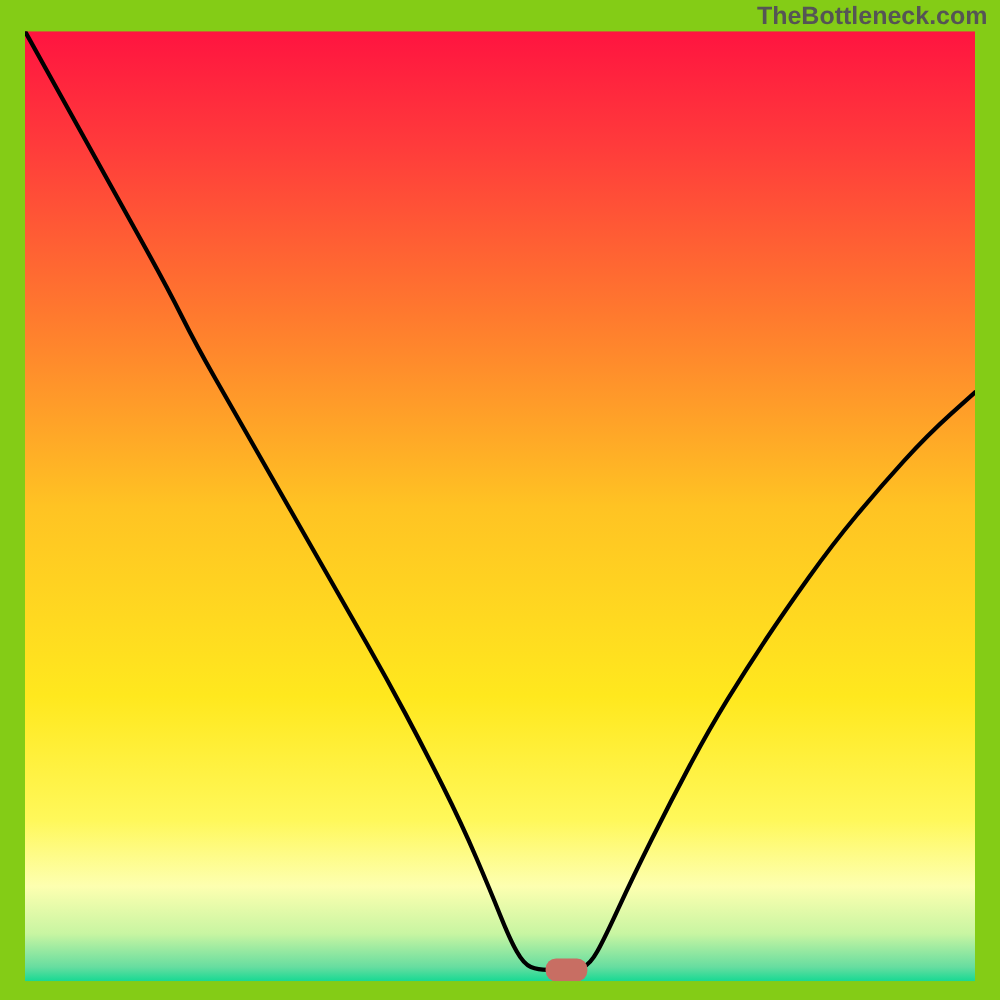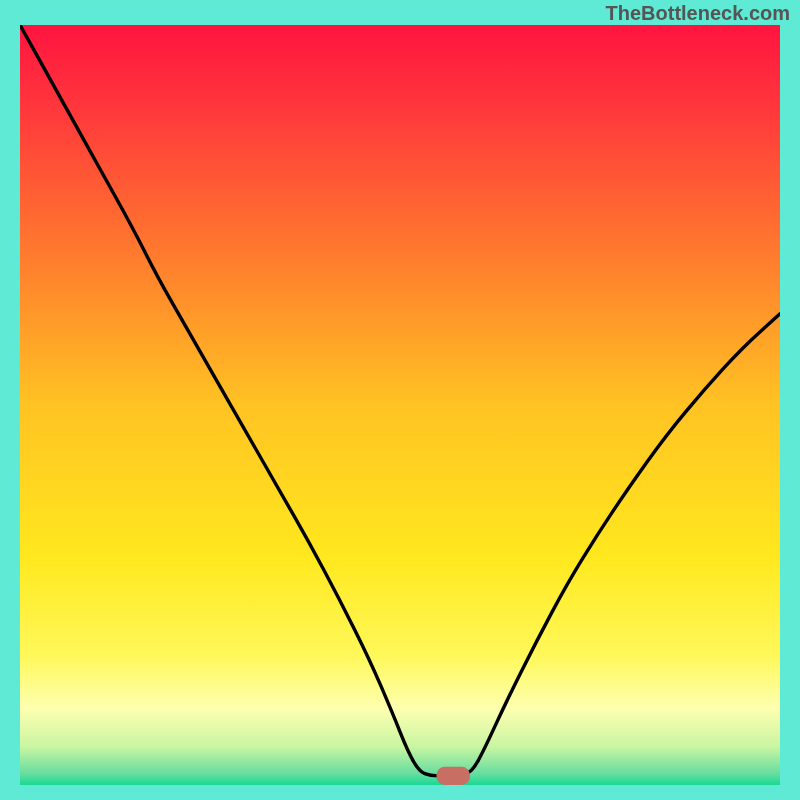--- a/index.html
+++ b/index.html
@@ -8,21 +8,21 @@
     width: 800px;
     height: 800px;
     background: #000;
     font-family: Arial, Helvetica, sans-serif;
     overflow: hidden;
   }
   .frame {
     position: relative;
     width: 800px;
     height: 800px;
-    background: #5eead4;
+    background: #84cc16;
   }
   .watermark {
     position: absolute;
     top: 2px;
     right: 10px;
     color: #555;
     font-size: 20px;
     font-weight: bold;
     z-index: 10;
     user-select: none;

